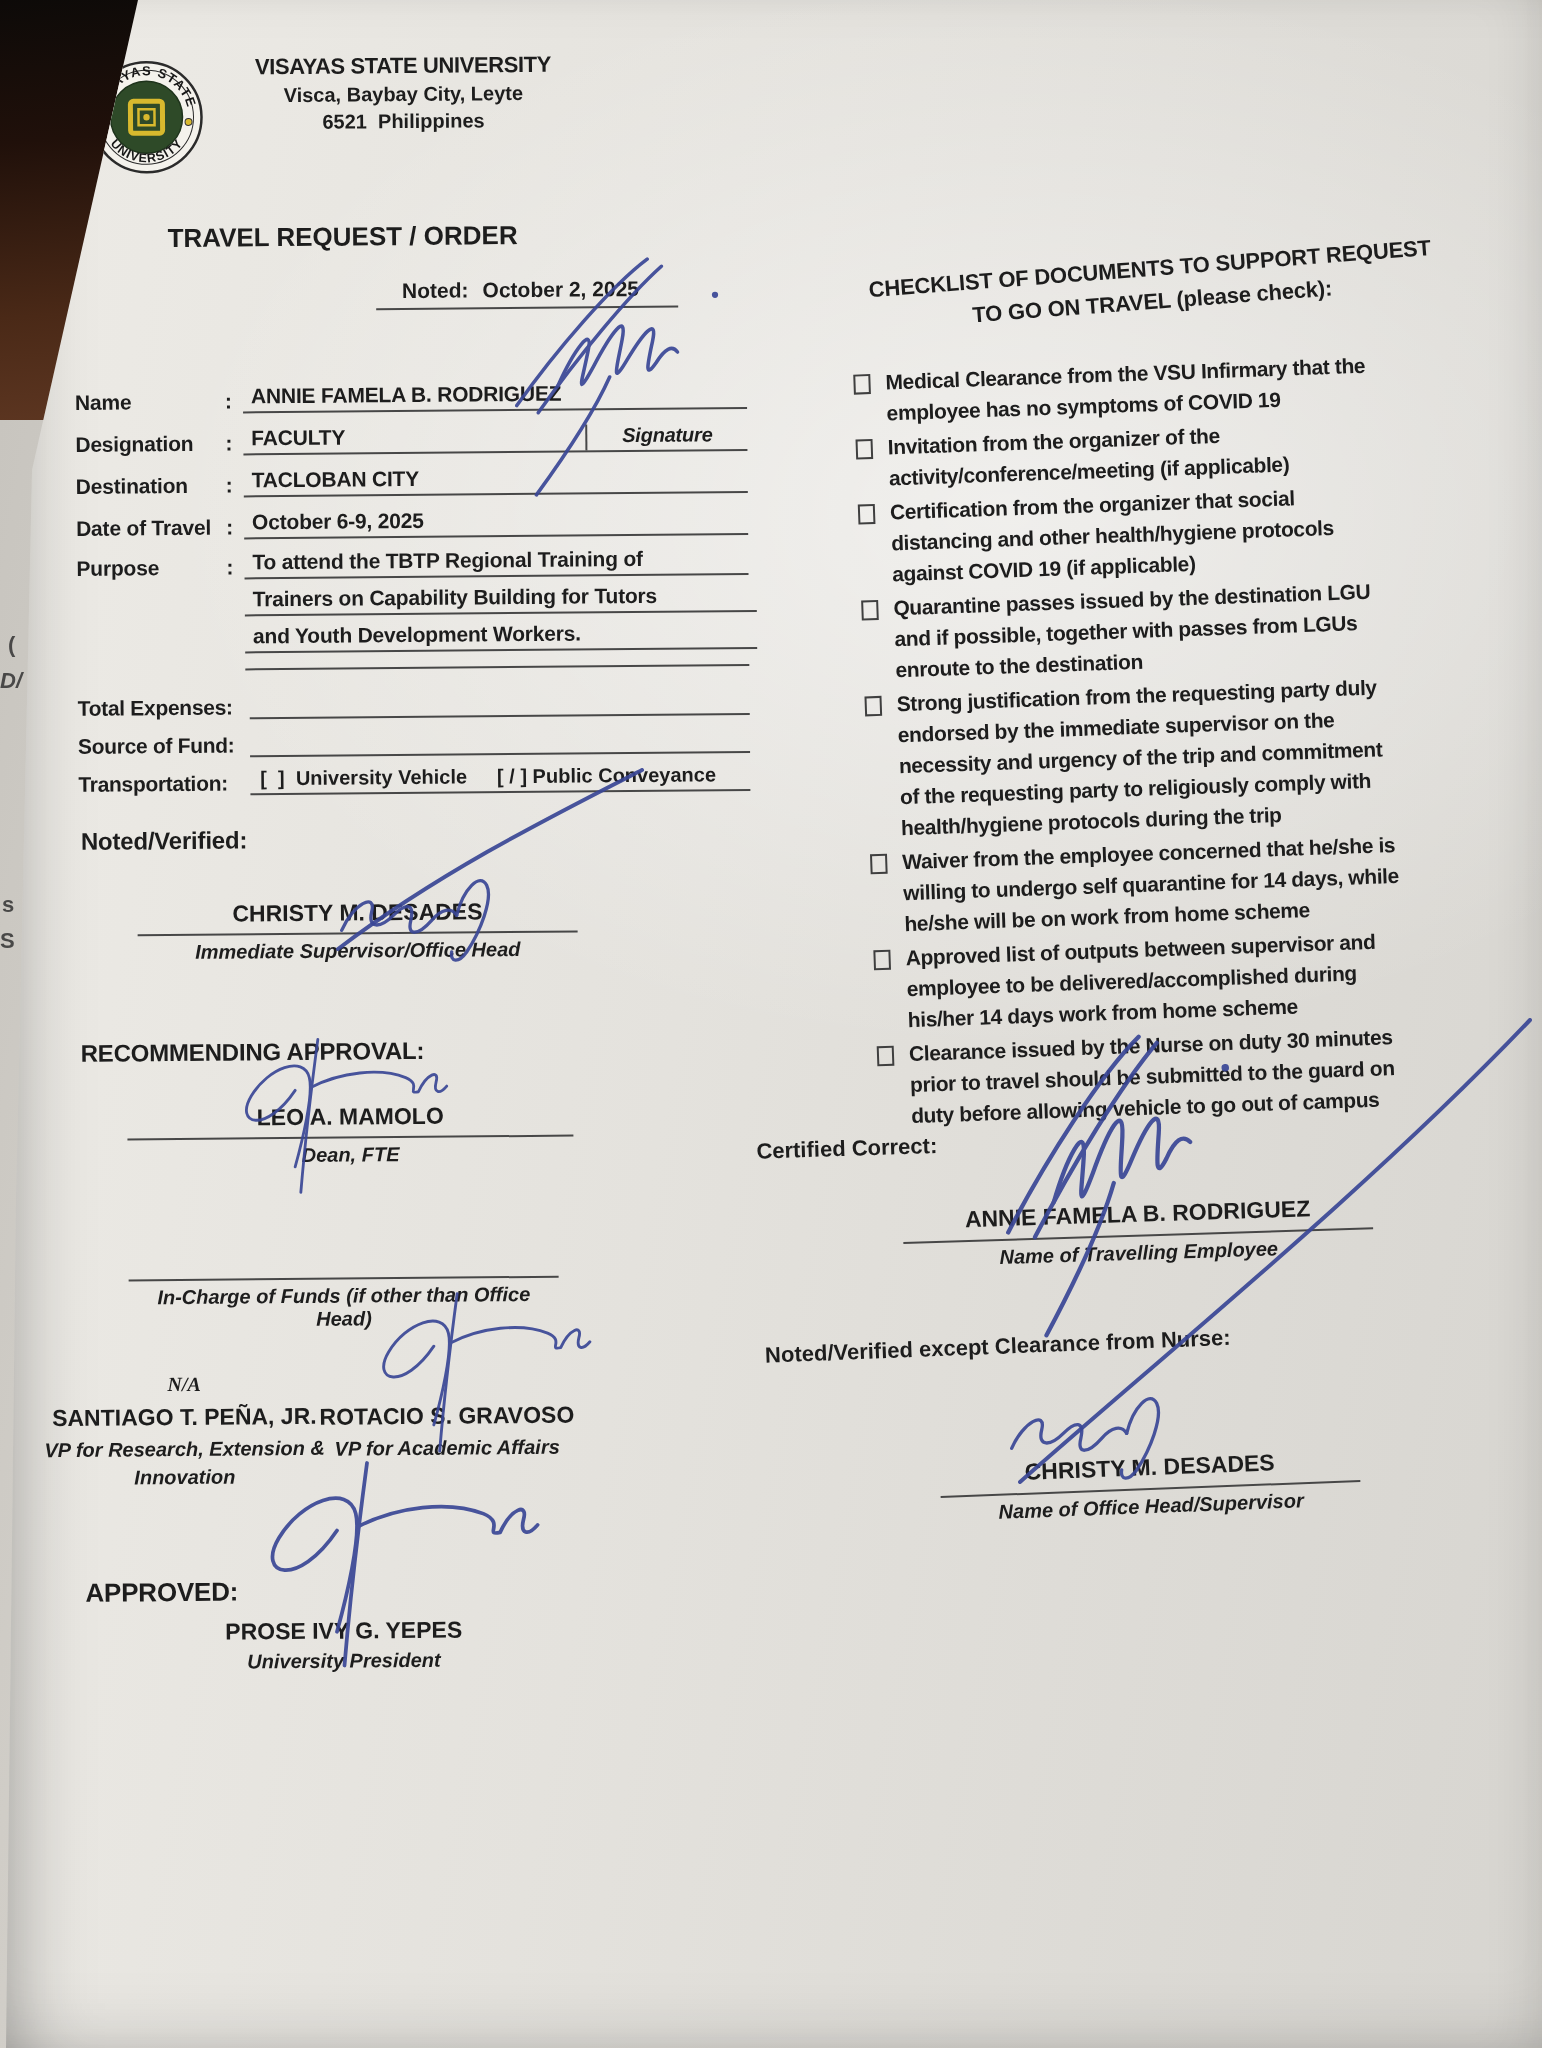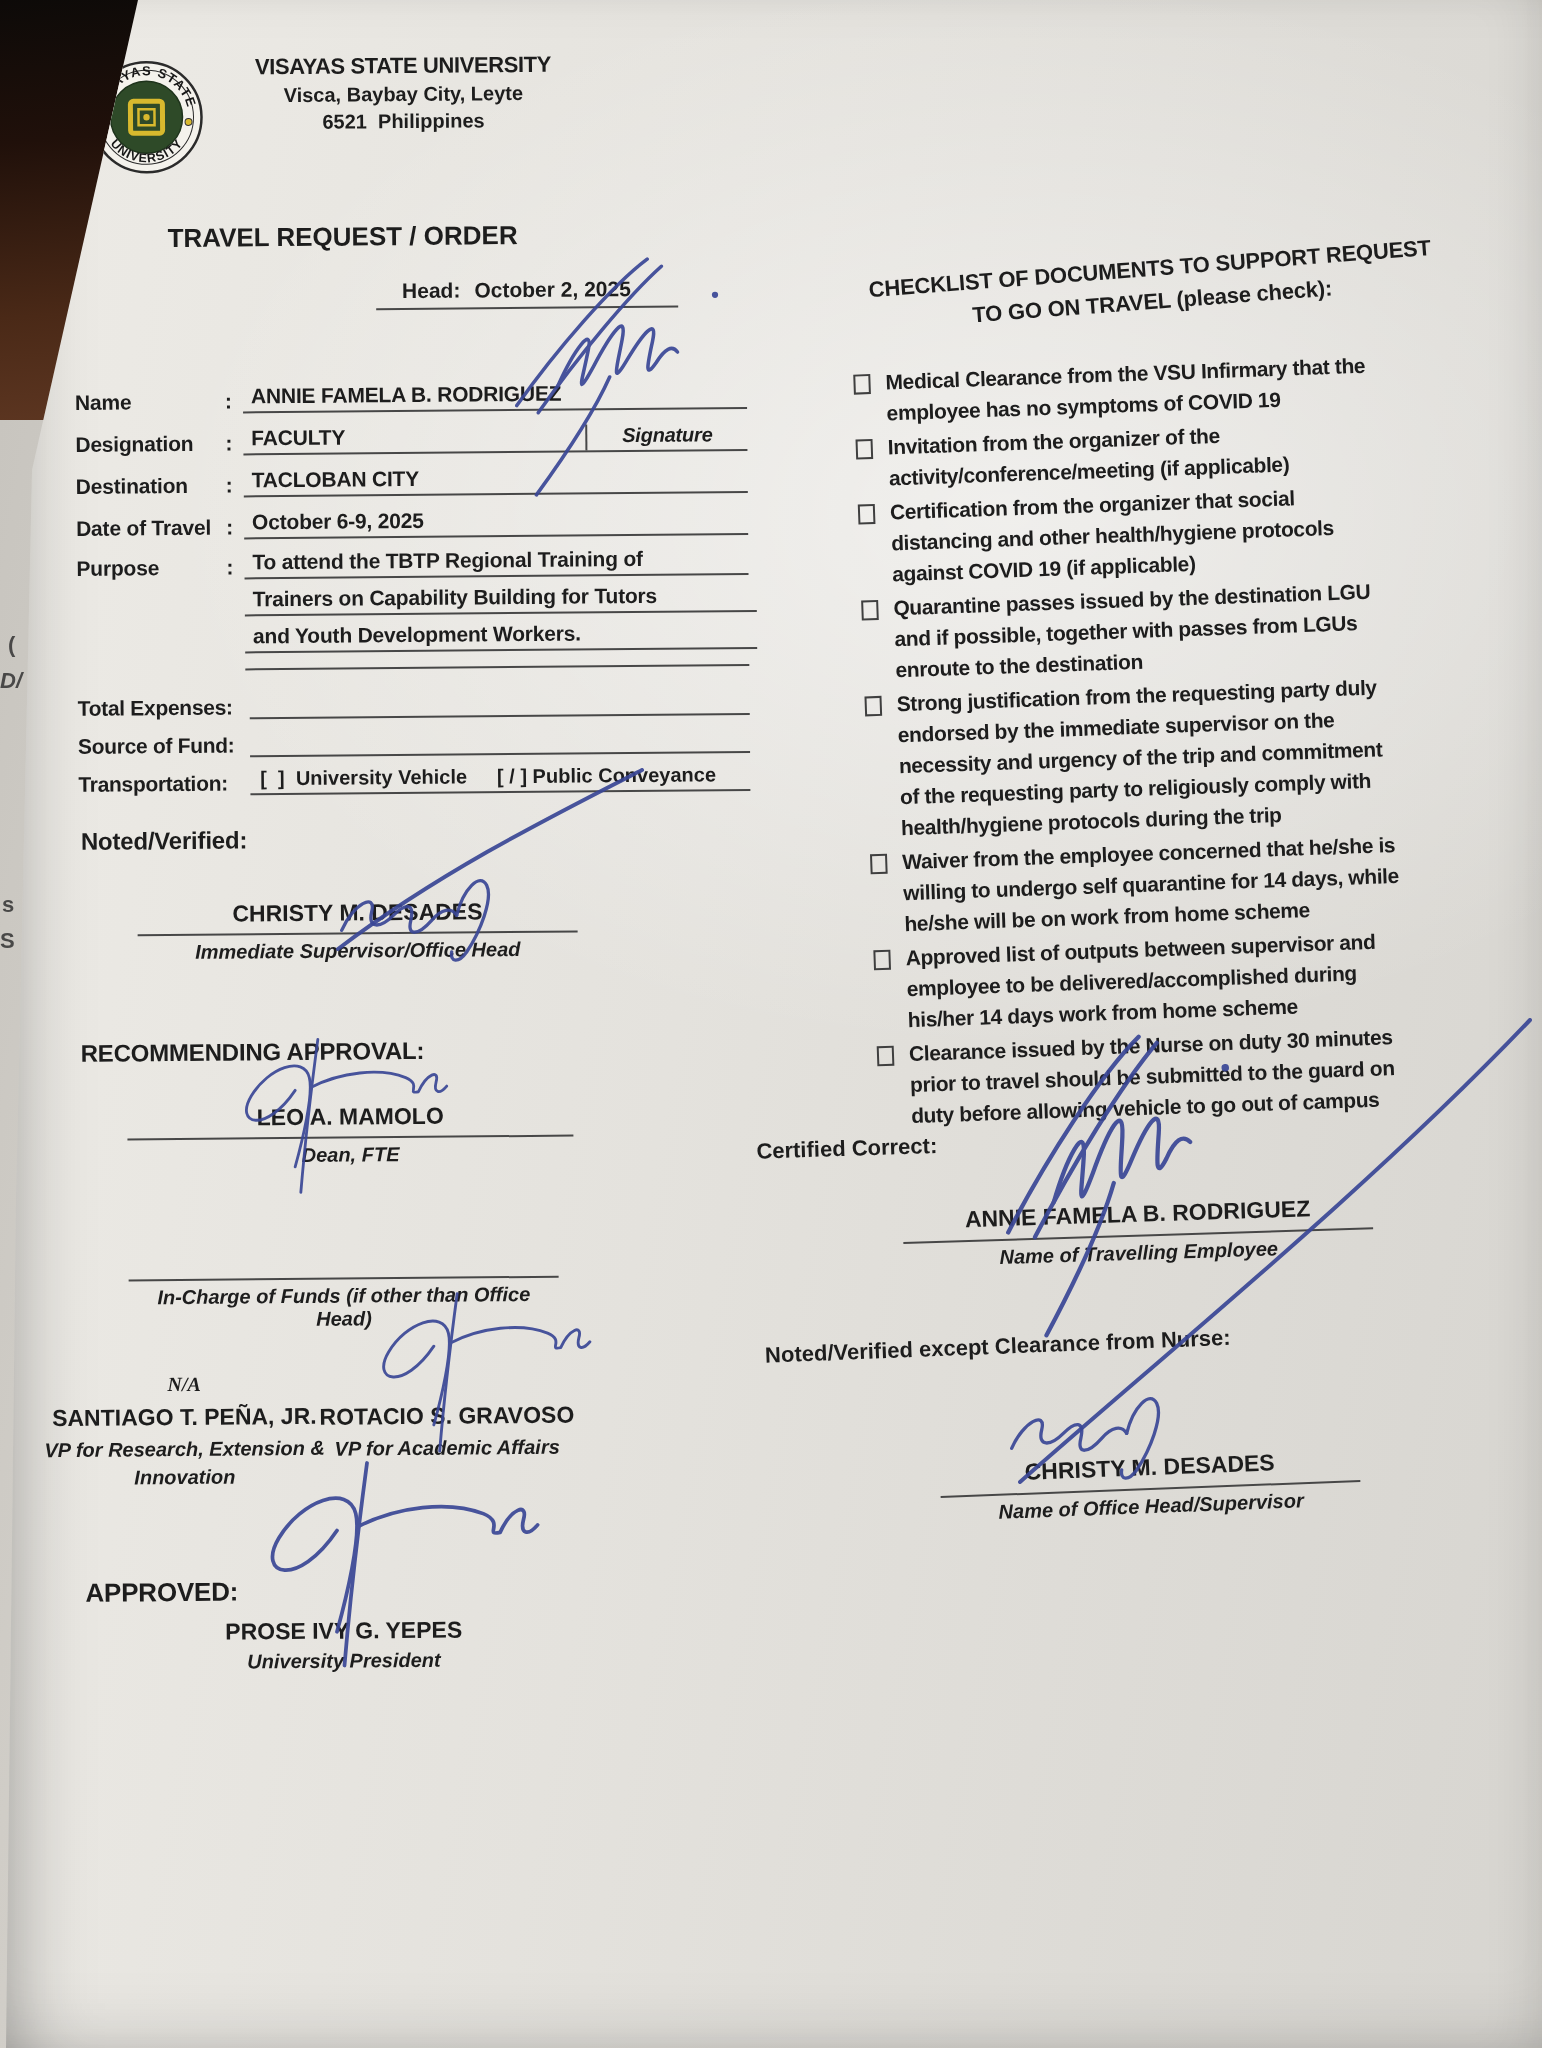--- a/index.html
+++ b/index.html
@@ -149,21 +149,21 @@
 
       <div class="uni-head">
         <div class="uni-name">VISAYAS STATE UNIVERSITY</div>
         <div class="uni-addr">Visca, Baybay City, Leyte</div>
         <div class="uni-addr pre">6521  Philippines</div>
       </div>
 
       <div class="form-title">TRAVEL REQUEST / ORDER</div>
 
       <div class="date-row">
-        <span>Head:</span>
+        <span>Noted:</span>
         <span>October 2, 2025</span>
       </div>
 
       <div class="frow" style="top:386px">
         <span class="flabel">Name</span>
         <span class="fcolon">:</span>
         <span class="fvalue">ANNIE FAMELA B. RODRIGUEZ</span>
       </div>
 
       <div class="frow" style="top:428px">

